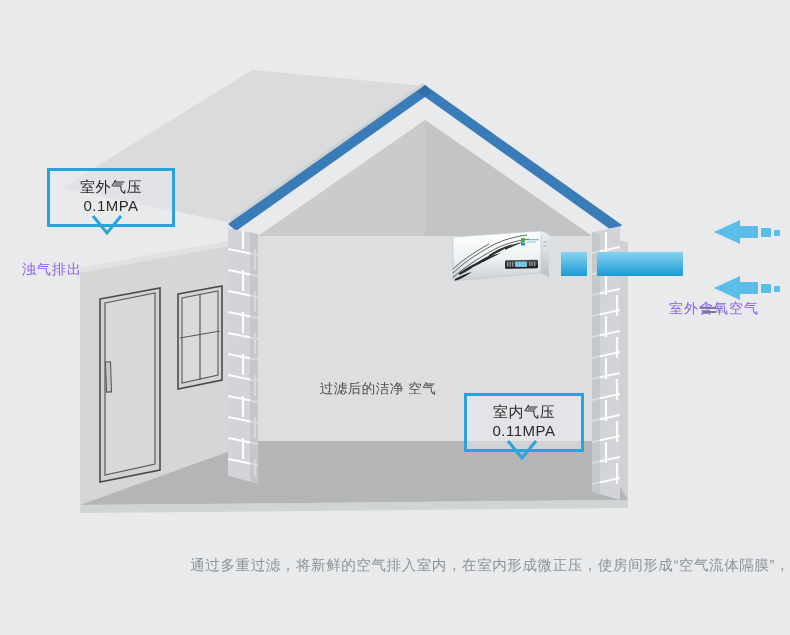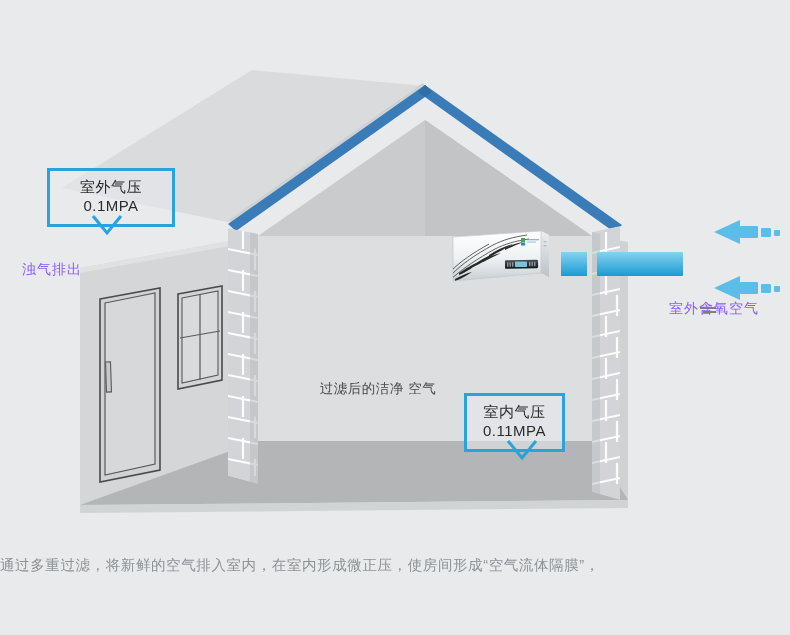--- a/index.html
+++ b/index.html
@@ -46,21 +46,21 @@
     line-height:1.45;
     letter-spacing:.5px;
     white-space:nowrap;
   }
 
   
   .caption{
     position:absolute;
     left:0;right:0;
     top:552px;
-    text-align:left;
+    text-align:right;
     color:#8d9295;
     font-size:14.5px;
     line-height:1.9;
     letter-spacing:.6px;
   }
   .caption span{display:block;}
 
   
   #device{position:absolute;left:449px;top:229px;width:104px;height:56px;}
 </style>
@@ -283,21 +283,21 @@
   </svg>
 
   <div class="callout" style="left:47px;top:168px;width:128px;">
     <span class="l1">室外气压</span>
     <span class="l2">0.1MPA</span>
   </div>
   <svg class="cal-pointer" style="left:90px;top:214px;" viewBox="0 0 34 22">
     <polyline points="3,2 17,19 31,2" fill="none" stroke="#29a3dc" stroke-width="3"></polyline>
   </svg>
 
-  <div class="callout" style="left:464px;top:393px;width:101px;">
+  <div class="callout" style="left:464px;top:393px;width:120px;">
     <span class="l1">室内气压</span>
     <span class="l2">0.11MPA</span>
   </div>
   <svg class="cal-pointer" style="left:505px;top:439px;" viewBox="0 0 34 22">
     <polyline points="3,2 17,19 31,2" fill="none" stroke="#29a3dc" stroke-width="3"></polyline>
   </svg>
 
   <div class="plainlabel" style="left:22px;top:261px;">浊气排出</div>
 
   <div class="plainlabel" style="left:669px;top:300px;">室外含氧空气</div>

